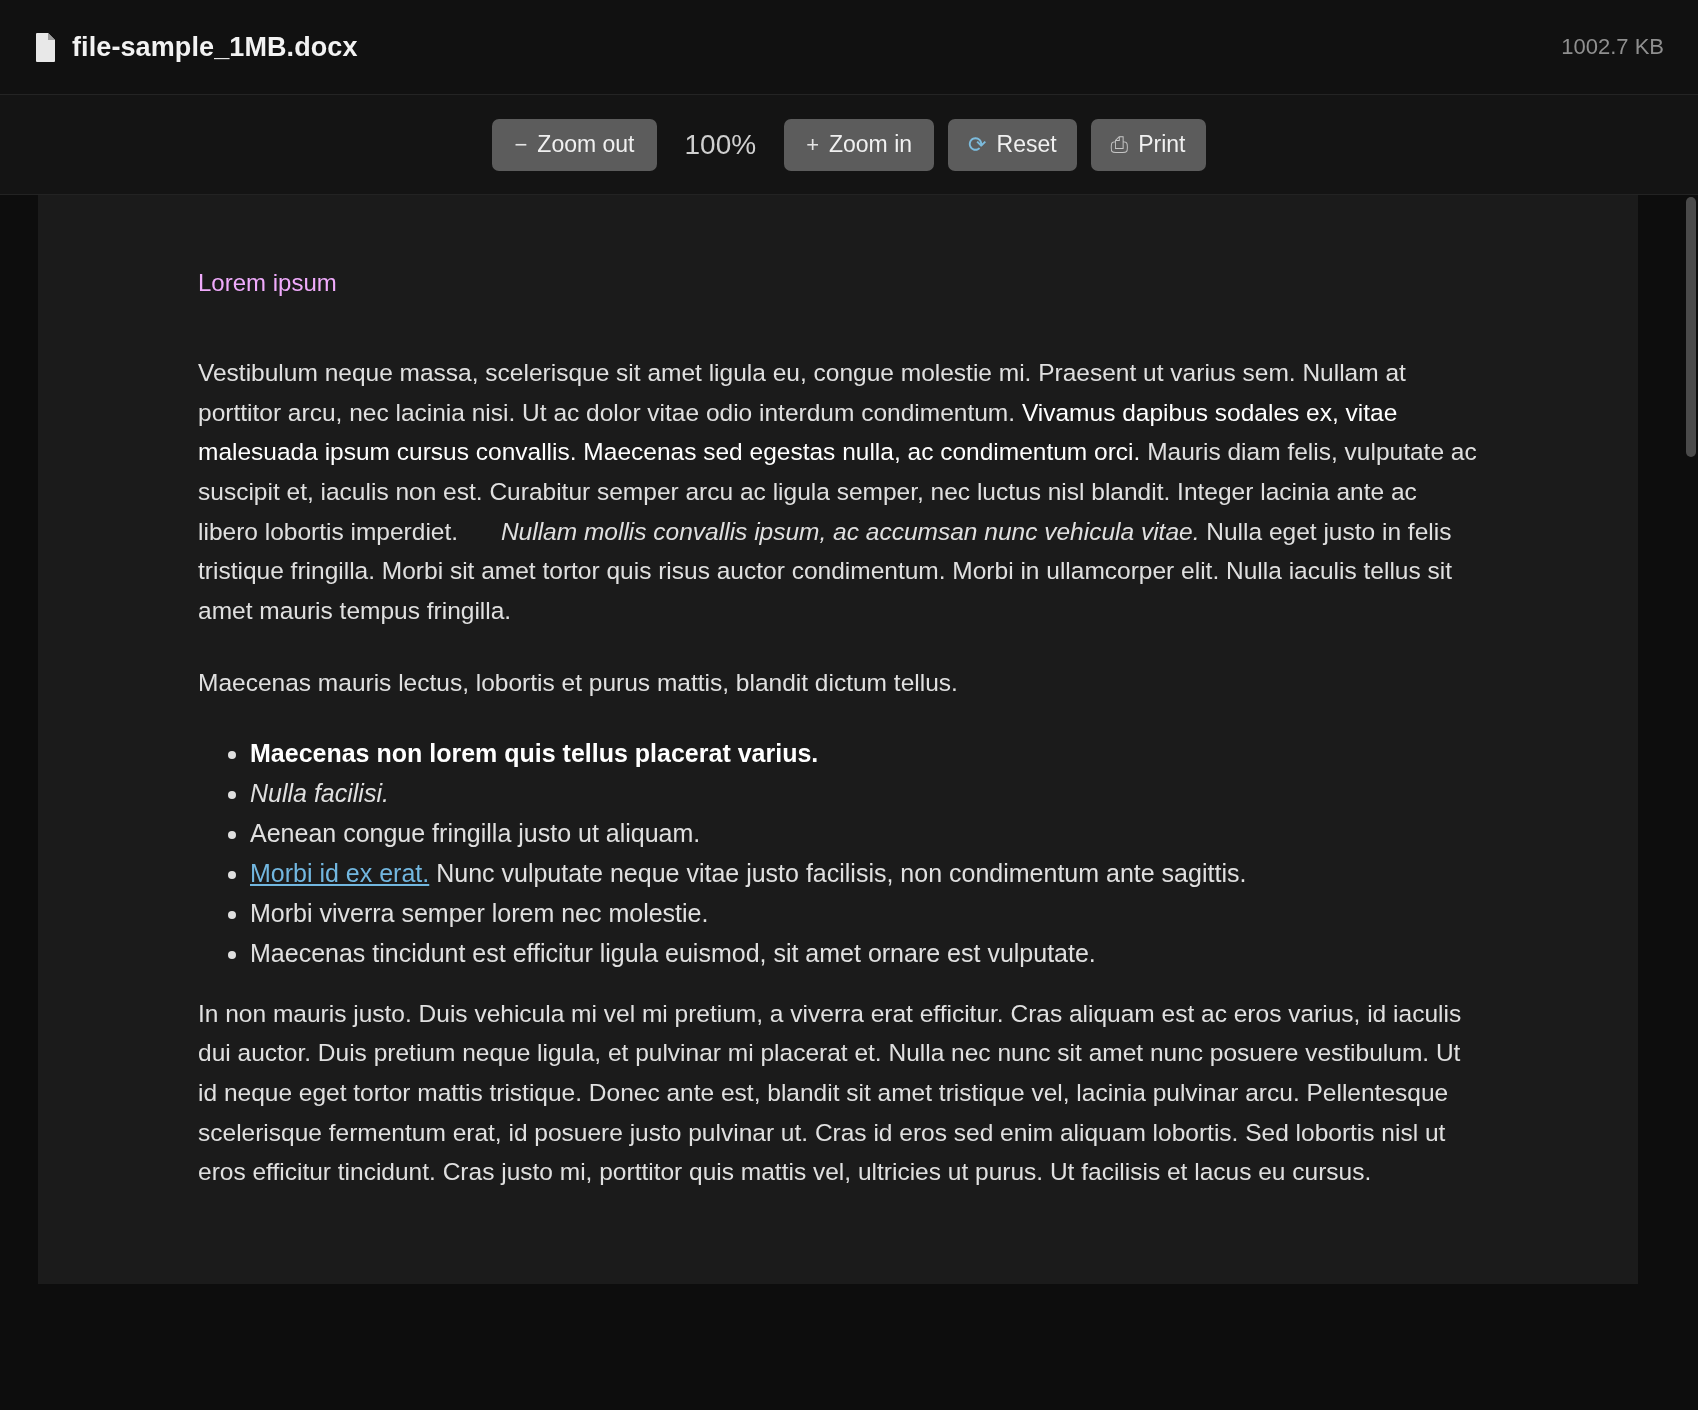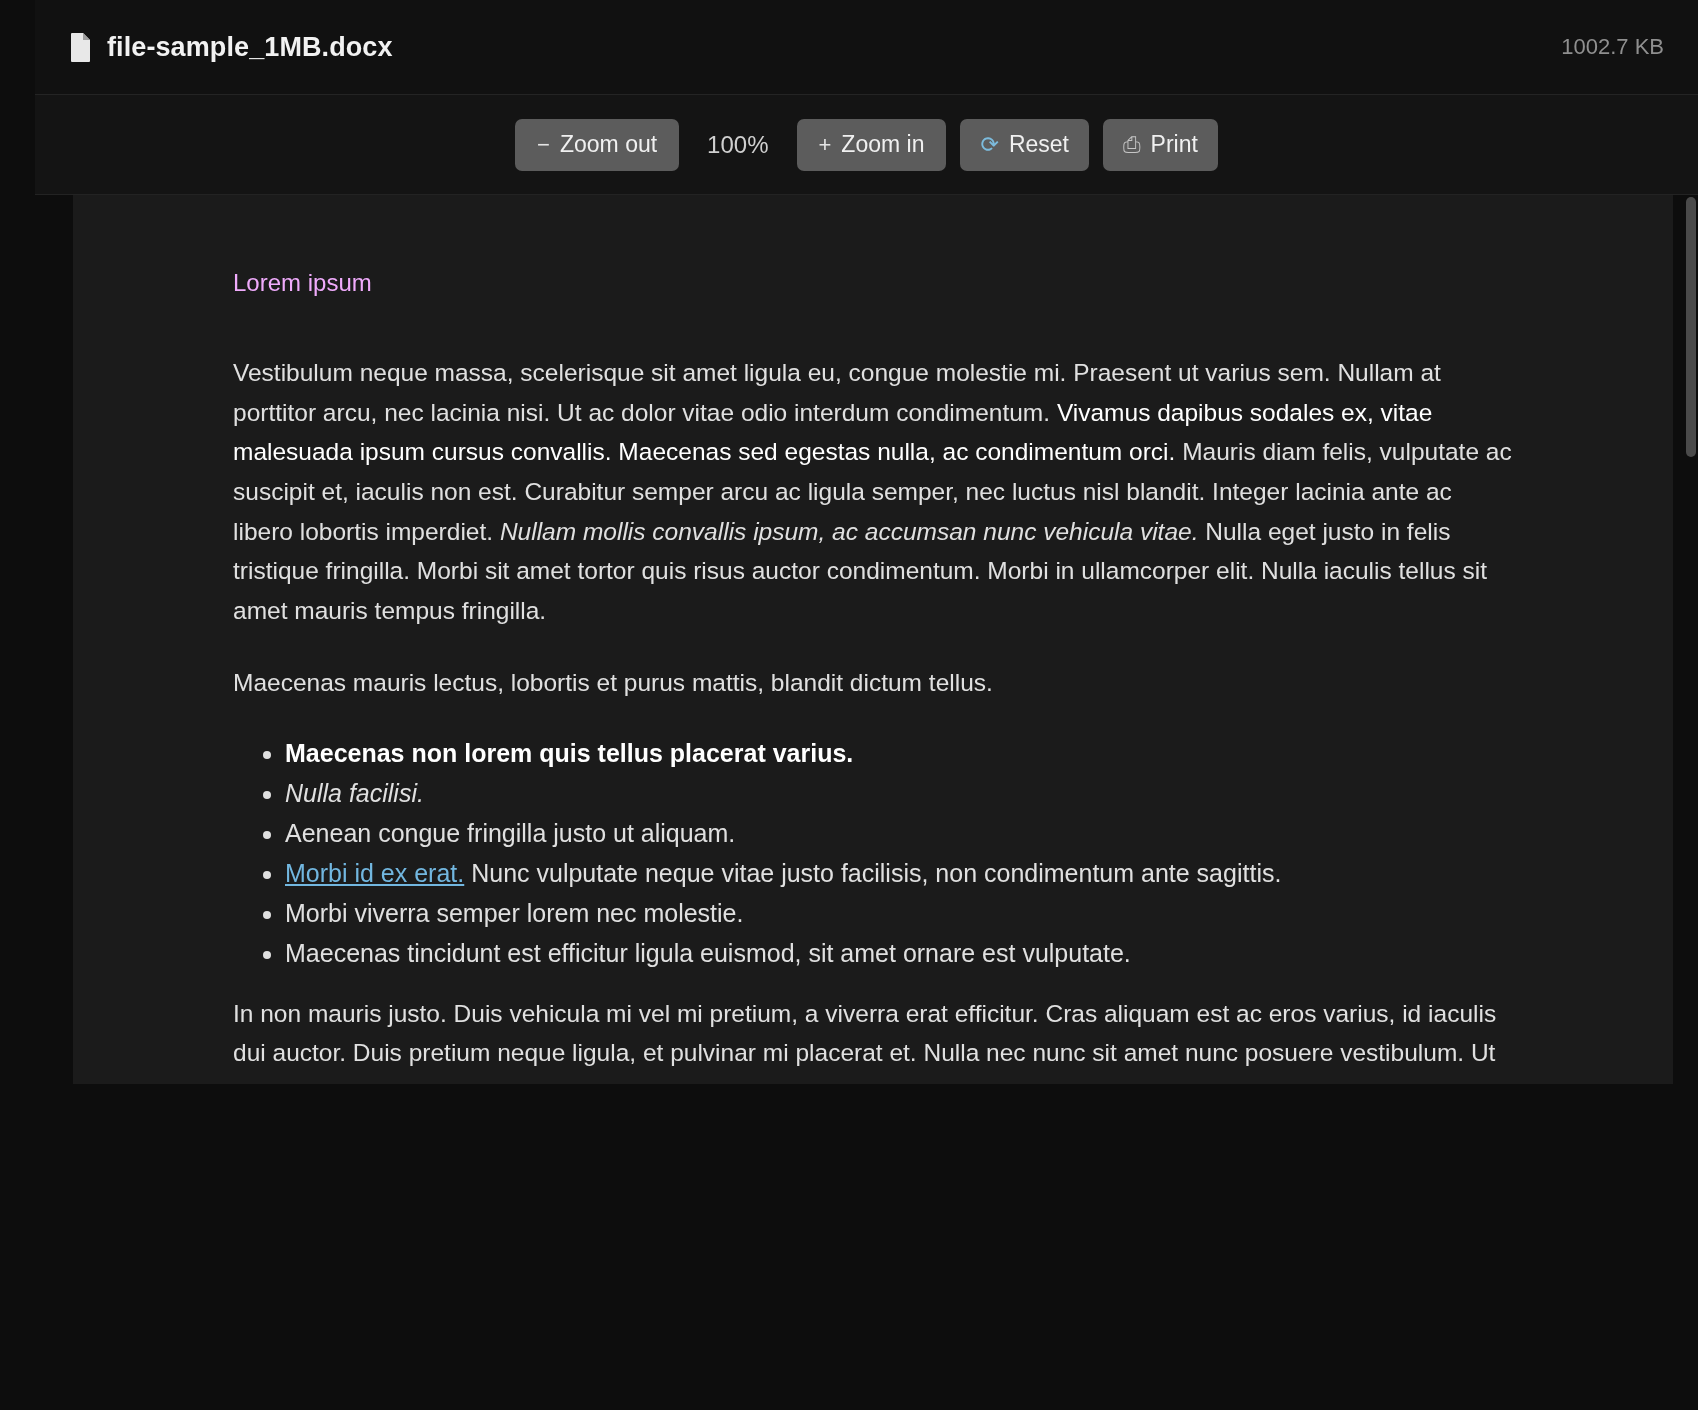--- a/index.html
+++ b/index.html
@@ -8,25 +8,24 @@
     padding: 0;
     background: #0d0d0d;
     width: 1698px;
     height: 1410px;
     overflow: hidden;
     font-family: "Liberation Sans", sans-serif;
   }
 
   .app {
     width: 1698px;
-    height: 1084px;
+    height: 1284px;
     display: flex;
     flex-direction: column;
     background: #0d0d0d;
-    padding-left: 35px;
   }
 
   
   .header {
     height: 95px;
     min-height: 95px;
     display: flex;
     align-items: center;
     justify-content: space-between;
     padding: 0 34px 0 34px;
@@ -83,21 +82,21 @@
     white-space: nowrap;
   }
   .tb-btn .gl {
     font-size: 22px;
     line-height: 1;
     opacity: 0.92;
   }
   .tb-btn.icon-btn { padding: 0 20px; }
   .zoom-level {
     color: #cfcfcf;
-    font-size: 24px;
+    font-size: 28px;
     padding: 0 14px;
     min-width: 86px;
     text-align: center;
   }
   .reset-glyph { color: #7fc4e8; font-size: 21px; }
   .print-glyph { color: #cfcfcf; font-size: 21px; }
 
   
   .doc-wrap {
     flex: 1;
@@ -128,21 +127,21 @@
     letter-spacing: -0.3px;
   }
   .doc-p {
     font-size: 24.5px;
     line-height: 1.62;
     color: #e0e0e0;
     margin: 0 0 32px 0;
     text-align: left;
   }
   .doc-p b { color: #ffffff; font-weight: normal; margin-top: 44px; }
-  .doc-p i { font-style: italic; }
+  .doc-p i { font-style: italic; margin-left: 36px; }
   .doc-list {
     margin: 6px 0 22px 0;
     padding-left: 52px;
     list-style: disc;
   }
   .doc-list li {
     font-size: 25px;
     line-height: 1.48;
     color: #e0e0e0;
     margin: 0 0 3px 0;

